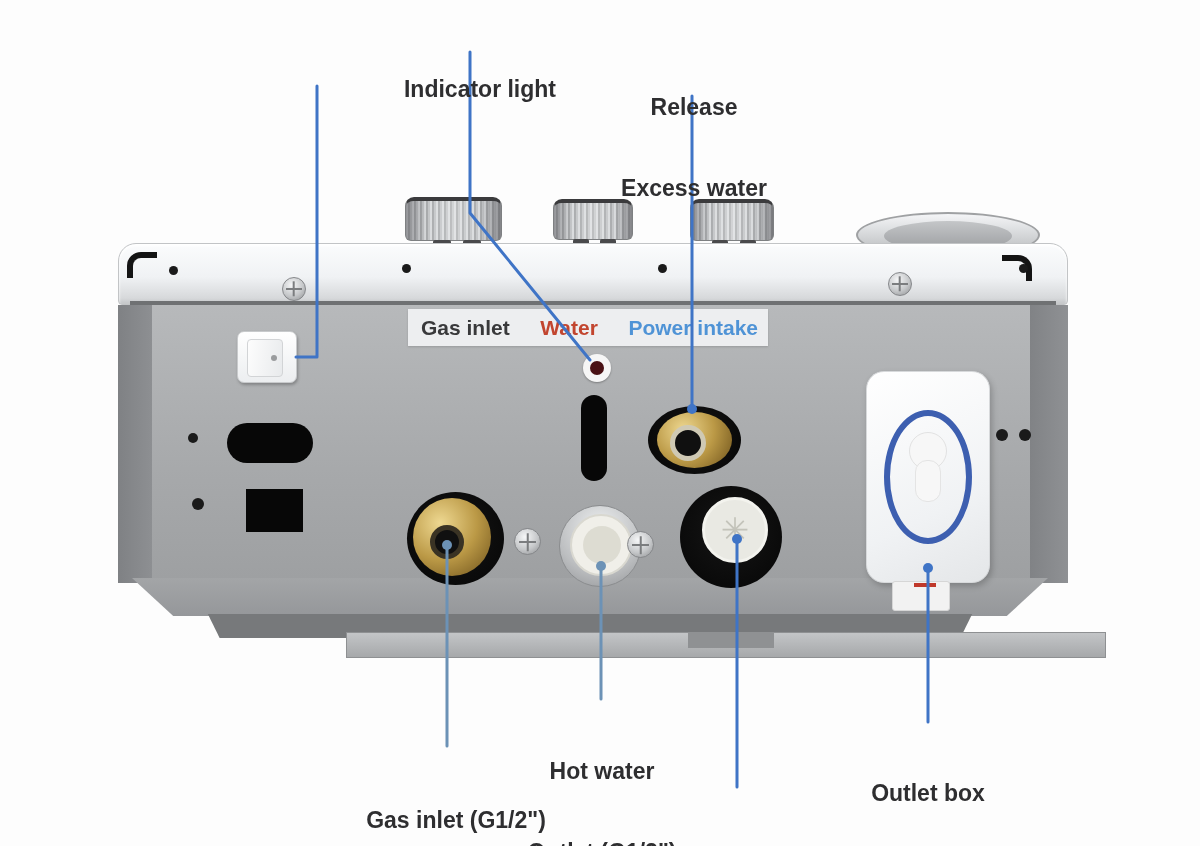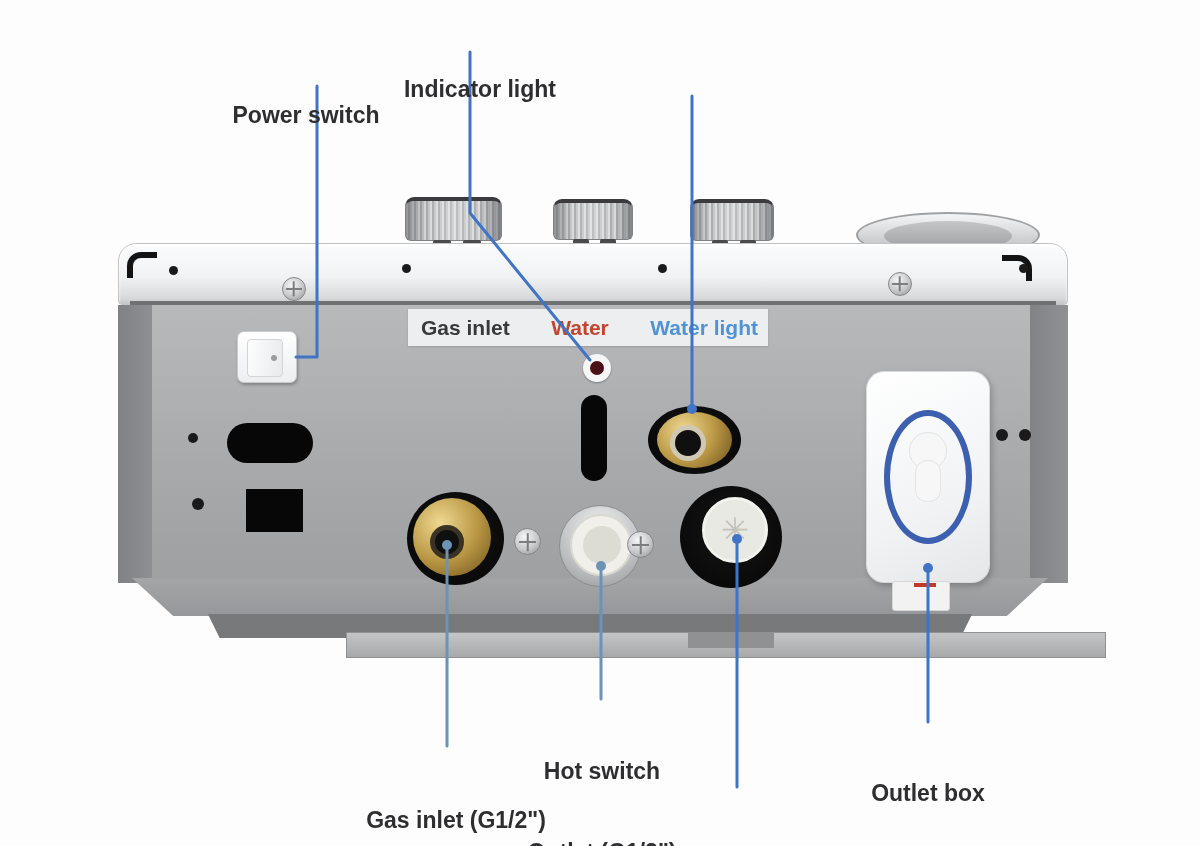--- a/index.html
+++ b/index.html
@@ -109,21 +109,21 @@
   <div class="abs side-wall" style="left:1026px;top:305px;width:42px;height:278px;"></div>
   <div class="abs front-panel" style="left:152px;top:305px;width:878px;height:275px;"></div>
   <div class="abs lower-bevel" style="left:132px;top:578px;width:916px;height:38px;"></div>
   <div class="abs bottom-band" style="left:196px;top:614px;width:788px;height:24px;"></div>
   <div class="abs bracket" style="left:346px;top:632px;width:760px;height:26px;"></div>
   <div class="abs bracket-tab" style="left:688px;top:632px;width:86px;height:16px;"></div>
 
   <div class="abs print-strip" style="left:408px;top:309px;width:360px;height:37px;">
     <span class="g">Gas inlet</span>
     <span class="o">Water</span>
-    <span class="w">Water light</span>
+    <span class="w">Power intake</span>
   </div>
 
   <div class="abs ind-ring" style="left:583px;top:354px;width:28px;height:28px;"></div>
   <div class="abs ind-dot" style="left:590px;top:361px;width:14px;height:14px;"></div>
 
   <div class="abs pswitch" style="left:237px;top:331px;width:60px;height:52px;"></div>
   <div class="abs rocker" style="left:247px;top:339px;width:36px;height:38px;"></div>
   <div class="abs rocker-dot" style="left:271px;top:355px;width:6px;height:6px;"></div>
 
   <div class="abs cut" style="left:227px;top:423px;width:86px;height:40px;border-radius:20px;"></div>
@@ -170,31 +170,32 @@
     <line x1="447" y1="545" x2="447" y2="746" stroke="var(--leader-muted)" stroke-width="3" stroke-linecap="round"></line>
     <circle cx="447" cy="545" r="5" fill="var(--leader-muted)"></circle>
     <line x1="601" y1="566" x2="601" y2="699" stroke="var(--leader-muted)" stroke-width="3" stroke-linecap="round"></line>
     <circle cx="601" cy="566" r="5" fill="var(--leader-muted)"></circle>
     <line x1="737" y1="539" x2="737" y2="787" stroke="var(--leader-bright)" stroke-width="3" stroke-linecap="round"></line>
     <circle cx="737" cy="539" r="5" fill="var(--leader-bright)"></circle>
     <line x1="928" y1="568" x2="928" y2="722" stroke="var(--leader-bright)" stroke-width="3" stroke-linecap="round"></line>
     <circle cx="928" cy="568" r="5" fill="var(--leader-bright)"></circle>
   </svg>
 
-  <div class="abs label" style="left:306px;top:48px;">
-    <div>Power switch</div>
-  </div>
   <div class="abs label" style="left:480px;top:22px;">
     <div>Indicator light</div>
   </div>
+  <div class="abs label" style="left:694px;top:40px;">
+    <div>Release</div>
+    <div>Excess water</div>
+  </div>
   <div class="abs label" style="left:456px;top:753px;">
     <div>Gas inlet (G1/2")</div>
   </div>
   <div class="abs label" style="left:602px;top:704px;">
-    <div>Hot switch</div>
+    <div>Hot water</div>
     <div>Outlet (G1/2")</div>
   </div>
   <div class="abs label" style="left:742px;top:792px;">
     
   </div>
   <div class="abs label" style="left:928px;top:726px;">
     <div>Outlet box</div>
     
   </div>
 

